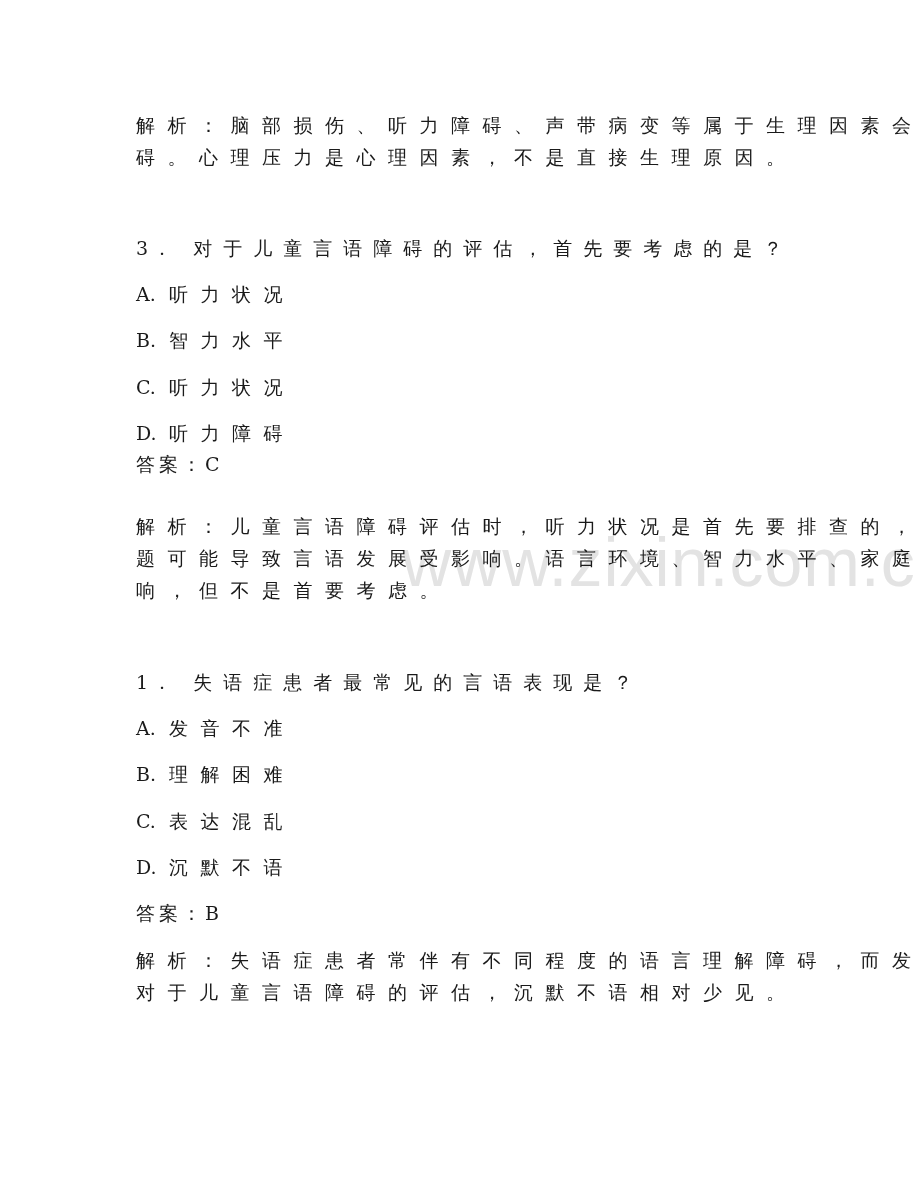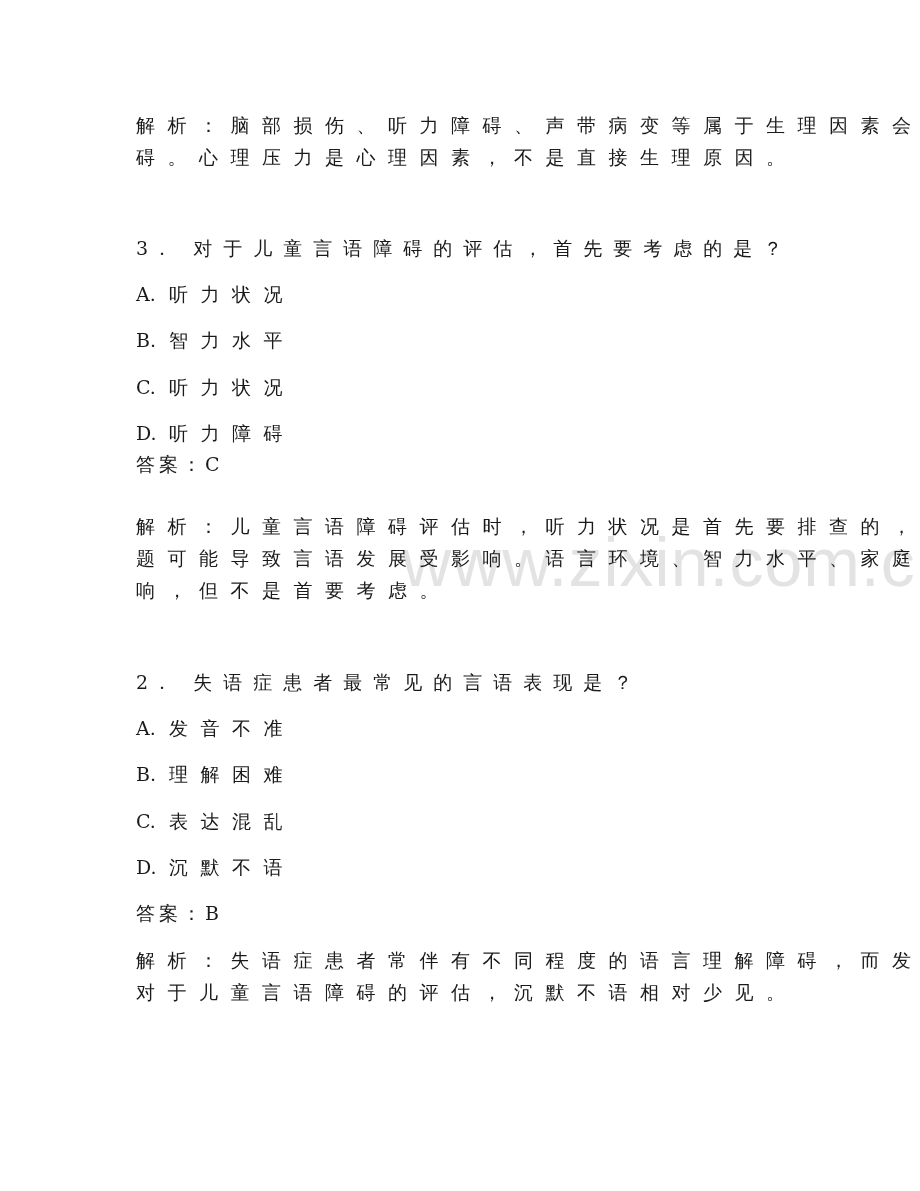--- a/index.html
+++ b/index.html
@@ -23,20 +23,20 @@
 <div class="line" style="top:232px;letter-spacing:11px">3. 对于儿童言语障碍的评估，首先要考虑的是？</div>
 <div class="line" style="top:278px"><span class="opt-letter">A.</span><span>听力状况</span></div>
 <div class="line" style="top:324px"><span class="opt-letter">B.</span><span>智力水平</span></div>
 <div class="line" style="top:371px"><span class="opt-letter">C.</span><span>听力状况</span></div>
 <div class="line" style="top:417px"><span class="opt-letter">D.</span><span>听力障碍</span></div>
 <div class="line" style="top:448px;letter-spacing:4px">答案：C</div>
 <div class="line" style="top:510px">解析：儿童言语障碍评估时，听力状况是首先要排查的，因为听力问</div>
 <div class="line" style="top:542px">题可能导致言语发展受影响。语言环境、智力水平、家庭背景也有影</div>
 <div class="line" style="top:574px">响，但不是首要考虑。</div>
 
-<div class="line" style="top:666px;letter-spacing:11px">2. 失语症患者最常见的言语表现是？</div>
+<div class="line" style="top:666px;letter-spacing:11px">1. 失语症患者最常见的言语表现是？</div>
 <div class="line" style="top:712px"><span class="opt-letter">A.</span><span>发音不准</span></div>
 <div class="line" style="top:758px"><span class="opt-letter">B.</span><span>理解困难</span></div>
 <div class="line" style="top:805px"><span class="opt-letter">C.</span><span>表达混乱</span></div>
 <div class="line" style="top:851px"><span class="opt-letter">D.</span><span>沉默不语</span></div>
 <div class="line" style="top:897px;letter-spacing:4px">答案：B</div>
 <div class="line" style="top:944px">解析：失语症患者常伴有不同程度的语言理解障碍，而发音不准、表</div>
 <div class="line" style="top:976px">对于儿童言语障碍的评估，沉默不语相对少见。</div>
 
 </body></html>

